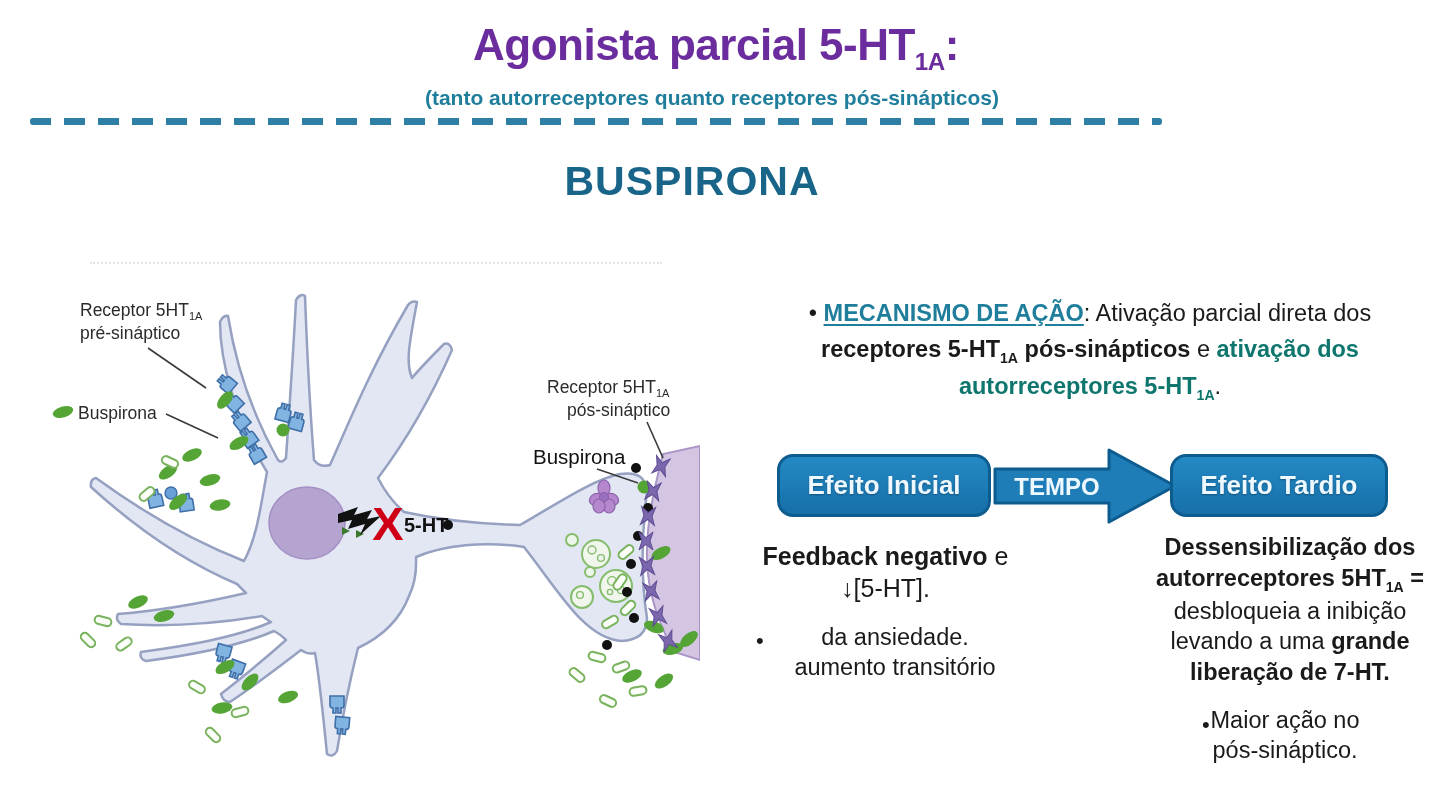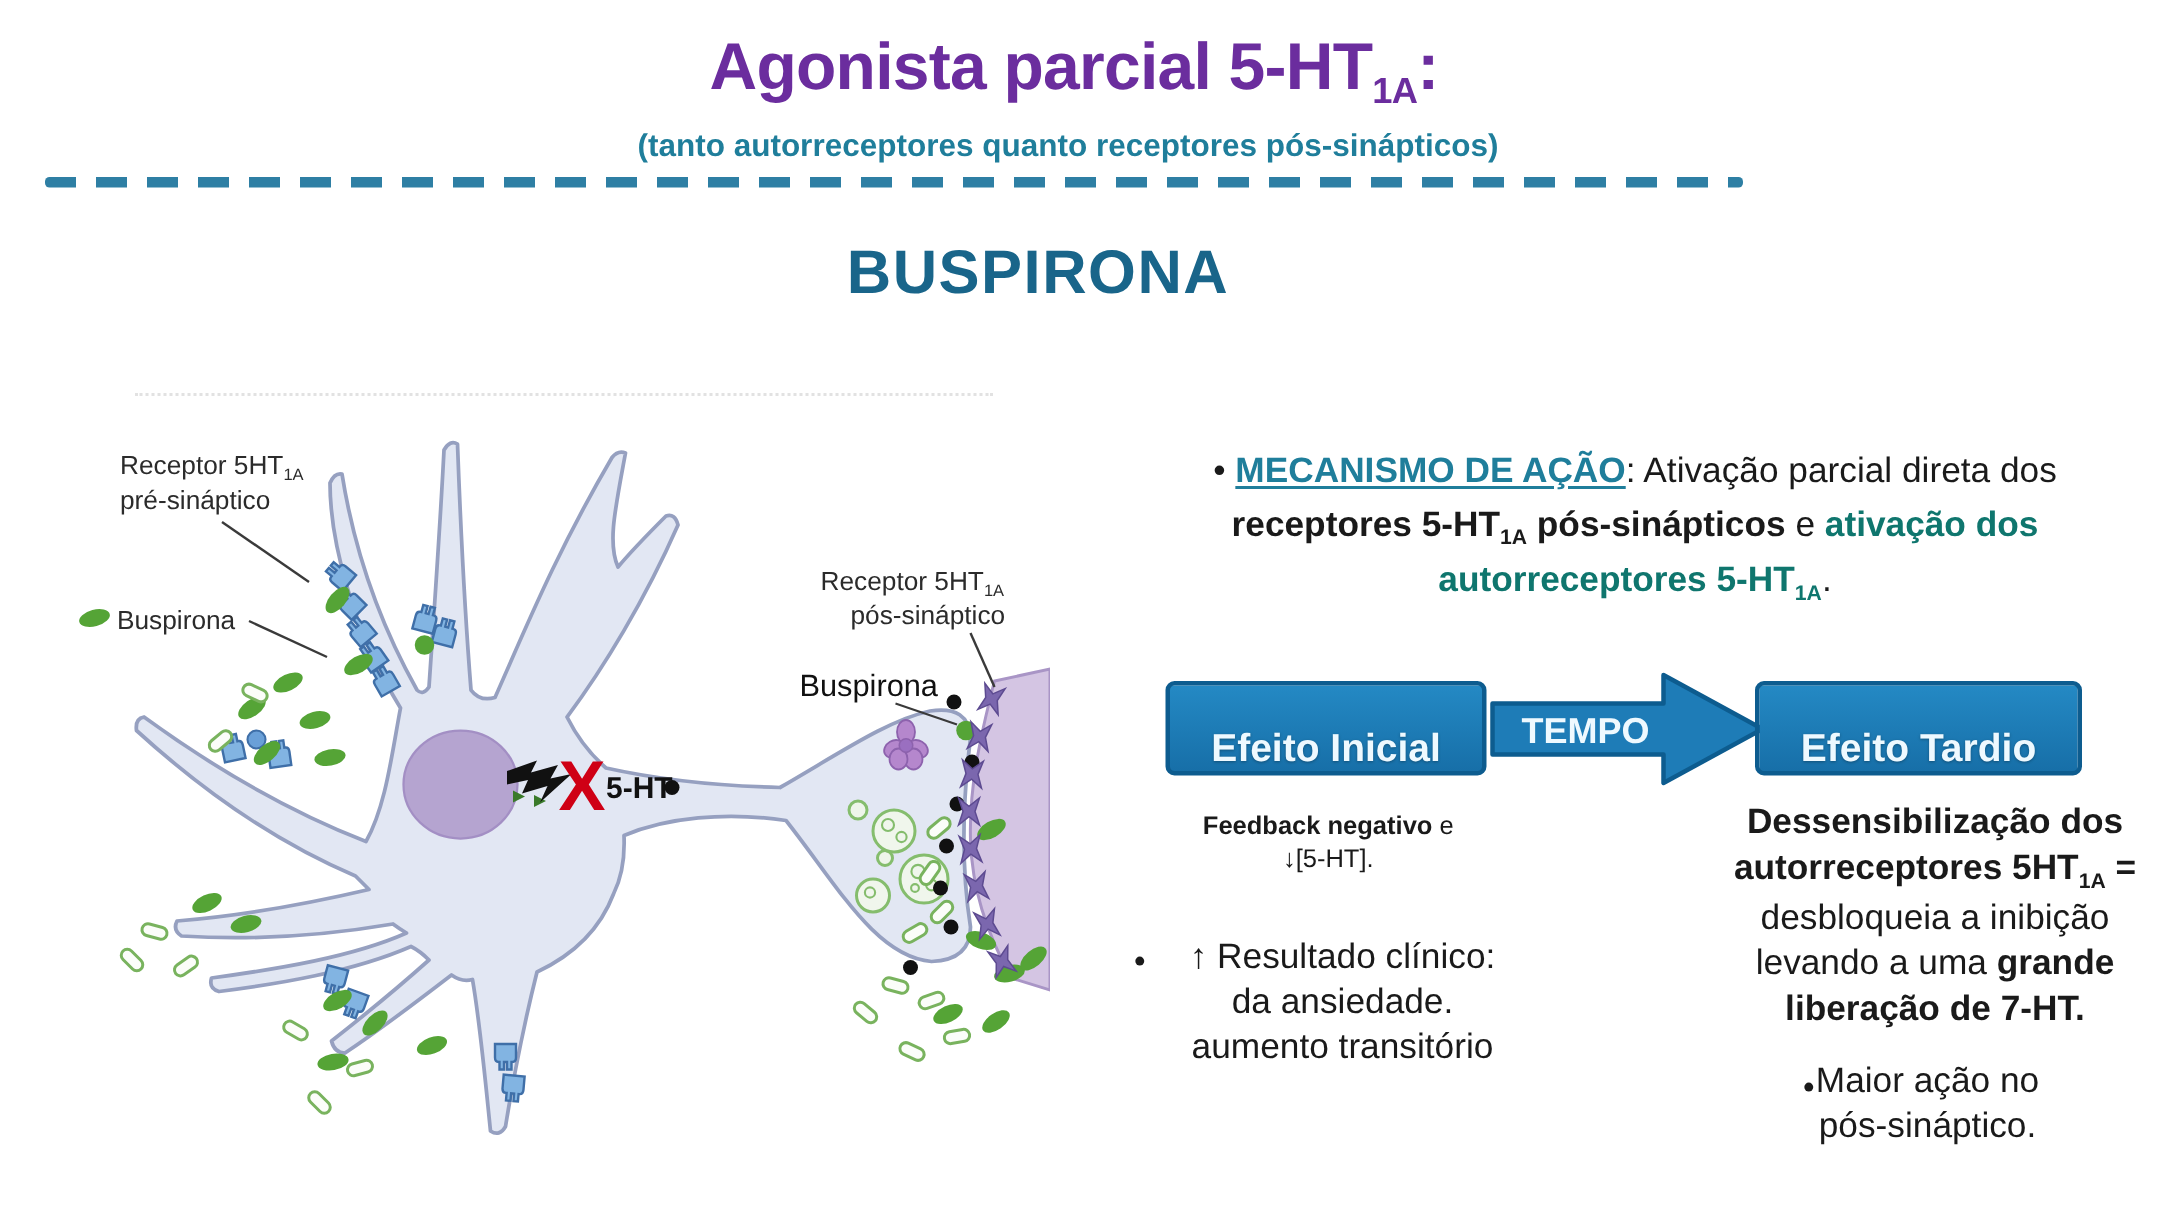--- a/index.html
+++ b/index.html
@@ -21,28 +21,28 @@
   #drugname{left:0;top:158px;width:1384px;text-align:center;font-size:41px;font-weight:bold;
             color:#19658a;letter-spacing:1px;}
   #faded-line{left:90px;top:262px;width:572px;height:0;border-top:2px dotted #e2e2e2;}
 
   
   #mechanism{left:740px;top:296px;width:700px;font-size:23.5px;line-height:1.52;}
   #mechanism .hd{color:#1f7e9b;font-weight:bold;text-decoration:underline;text-underline-offset:3px;}
   #mechanism sub{font-size:60%;}
   .mline{white-space:nowrap;text-align:center;}
 
-  .flowbox{background:linear-gradient(#2489c4,#176fa8);border:3px solid #0d5c8f;border-radius:6px;
-           color:#eef9ff;font-weight:bold;font-size:26px;display:flex;align-items:flex-end;
+  .flowbox{background:linear-gradient(#2489c4,#176fa8);border:3px solid #0d5c8f;border-radius:16px;
+           color:#eef9ff;font-weight:bold;font-size:26px;display:flex;align-items:center;
            justify-content:center;text-shadow:0 1px 2px rgba(0,0,0,.3);box-sizing:border-box;}
   #box-initial{left:777px;top:454px;width:214px;height:63px;}
   #box-late{left:1170px;top:454px;width:218px;height:63px;}
   #arrow-svg{left:987px;top:445px;}
 
-  #feedback{left:758px;top:540px;width:255px;font-size:17px;line-height:1.28;}
+  #feedback{left:758px;top:540px;width:255px;font-size:25px;line-height:1.28;}
   #clinical-bullet{left:756px;top:628px;font-size:22px;}
   #clinical{left:775px;top:622px;width:240px;font-size:23.5px;line-height:1.28;}
   #dessens{left:1140px;top:532px;width:300px;font-size:23.5px;line-height:1.3;}
   #dessens sub{font-size:60%;}
   #action-bullet{left:1202px;top:712px;font-size:22px;}
   #action{left:1200px;top:705px;width:170px;font-size:23.5px;line-height:1.28;}
 
   
   text{font-family:"Liberation Sans",sans-serif;}
 </style>
@@ -255,21 +255,20 @@
       <span>Efeito Tardio</span>
     </div>
 
   <div id="feedback" class="abs ctr">
     <div class="nowrap"><span class="b">Feedback negativo</span><span> e</span></div>
     <div class="nowrap">↓[5-HT].</div>
   </div>
 
   <div id="clinical-bullet" class="abs">•</div>
   <div id="clinical" class="abs ctr">
-    <div class="nowrap">↑ Resultado clínico:</div>
     <div class="nowrap">da ansiedade.</div>
     <div class="nowrap">aumento transitório</div>
   </div>
 
   <div id="dessens" class="abs ctr">
     <div class="nowrap b">Dessensibilização dos</div>
     <div class="nowrap"><span class="b">autorreceptores 5HT</span><sub class="b">1A</sub><span class="b"> =</span></div>
     <div class="nowrap">desbloqueia a inibição</div>
     <div class="nowrap"><span>levando a uma </span><span class="b">grande</span></div>
     <div class="nowrap b">liberação de 7-HT.</div>

